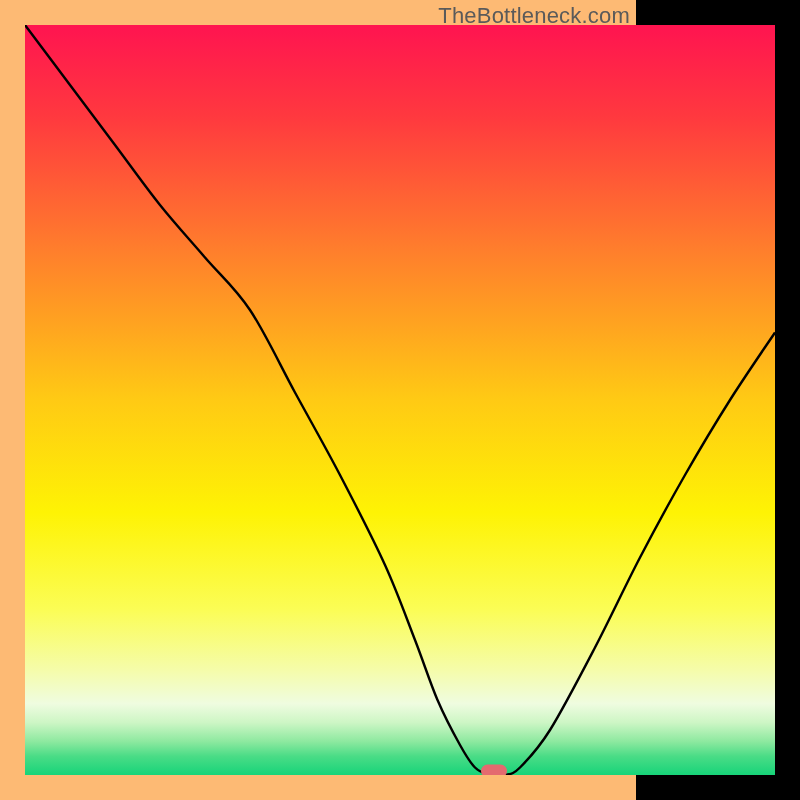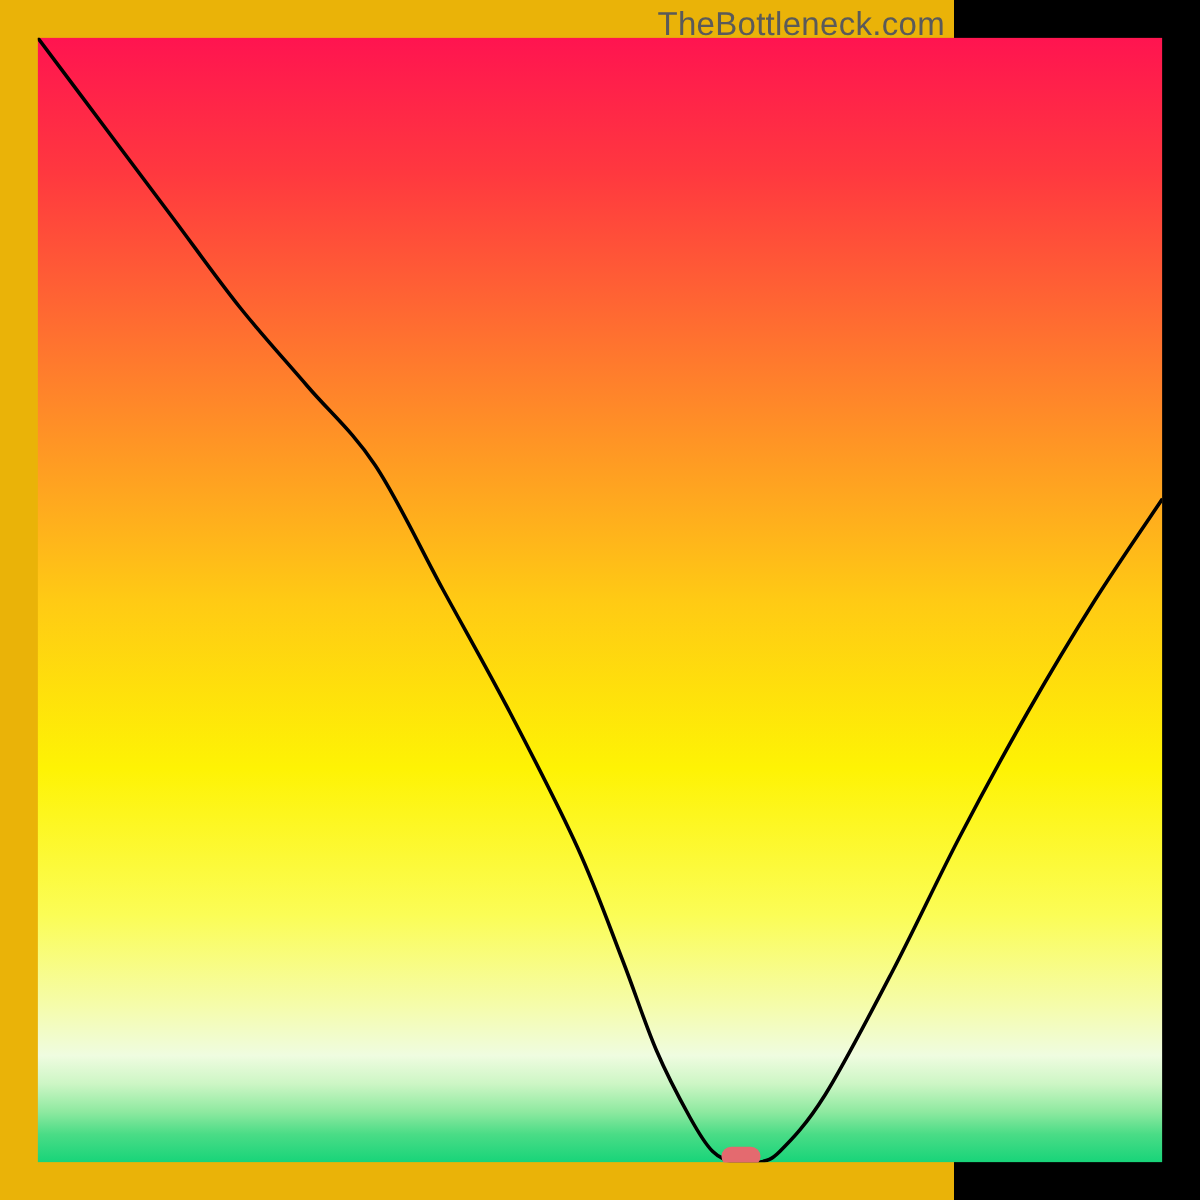--- a/index.html
+++ b/index.html
@@ -7,21 +7,21 @@
     padding: 0;
     width: 800px;
     height: 800px;
     background: #000;
     font-family: Arial, Helvetica, sans-serif;
   }
   .frame {
     position: relative;
     width: 636px;
     height: 800px;
-    background: #eab308;
+    background: #fdba74;
   }
   .plot {
     position: absolute;
     left: 25px;
     top: 25px;
     width: 750px;
     height: 750px;
     overflow: hidden;
   }
   .gradient {

